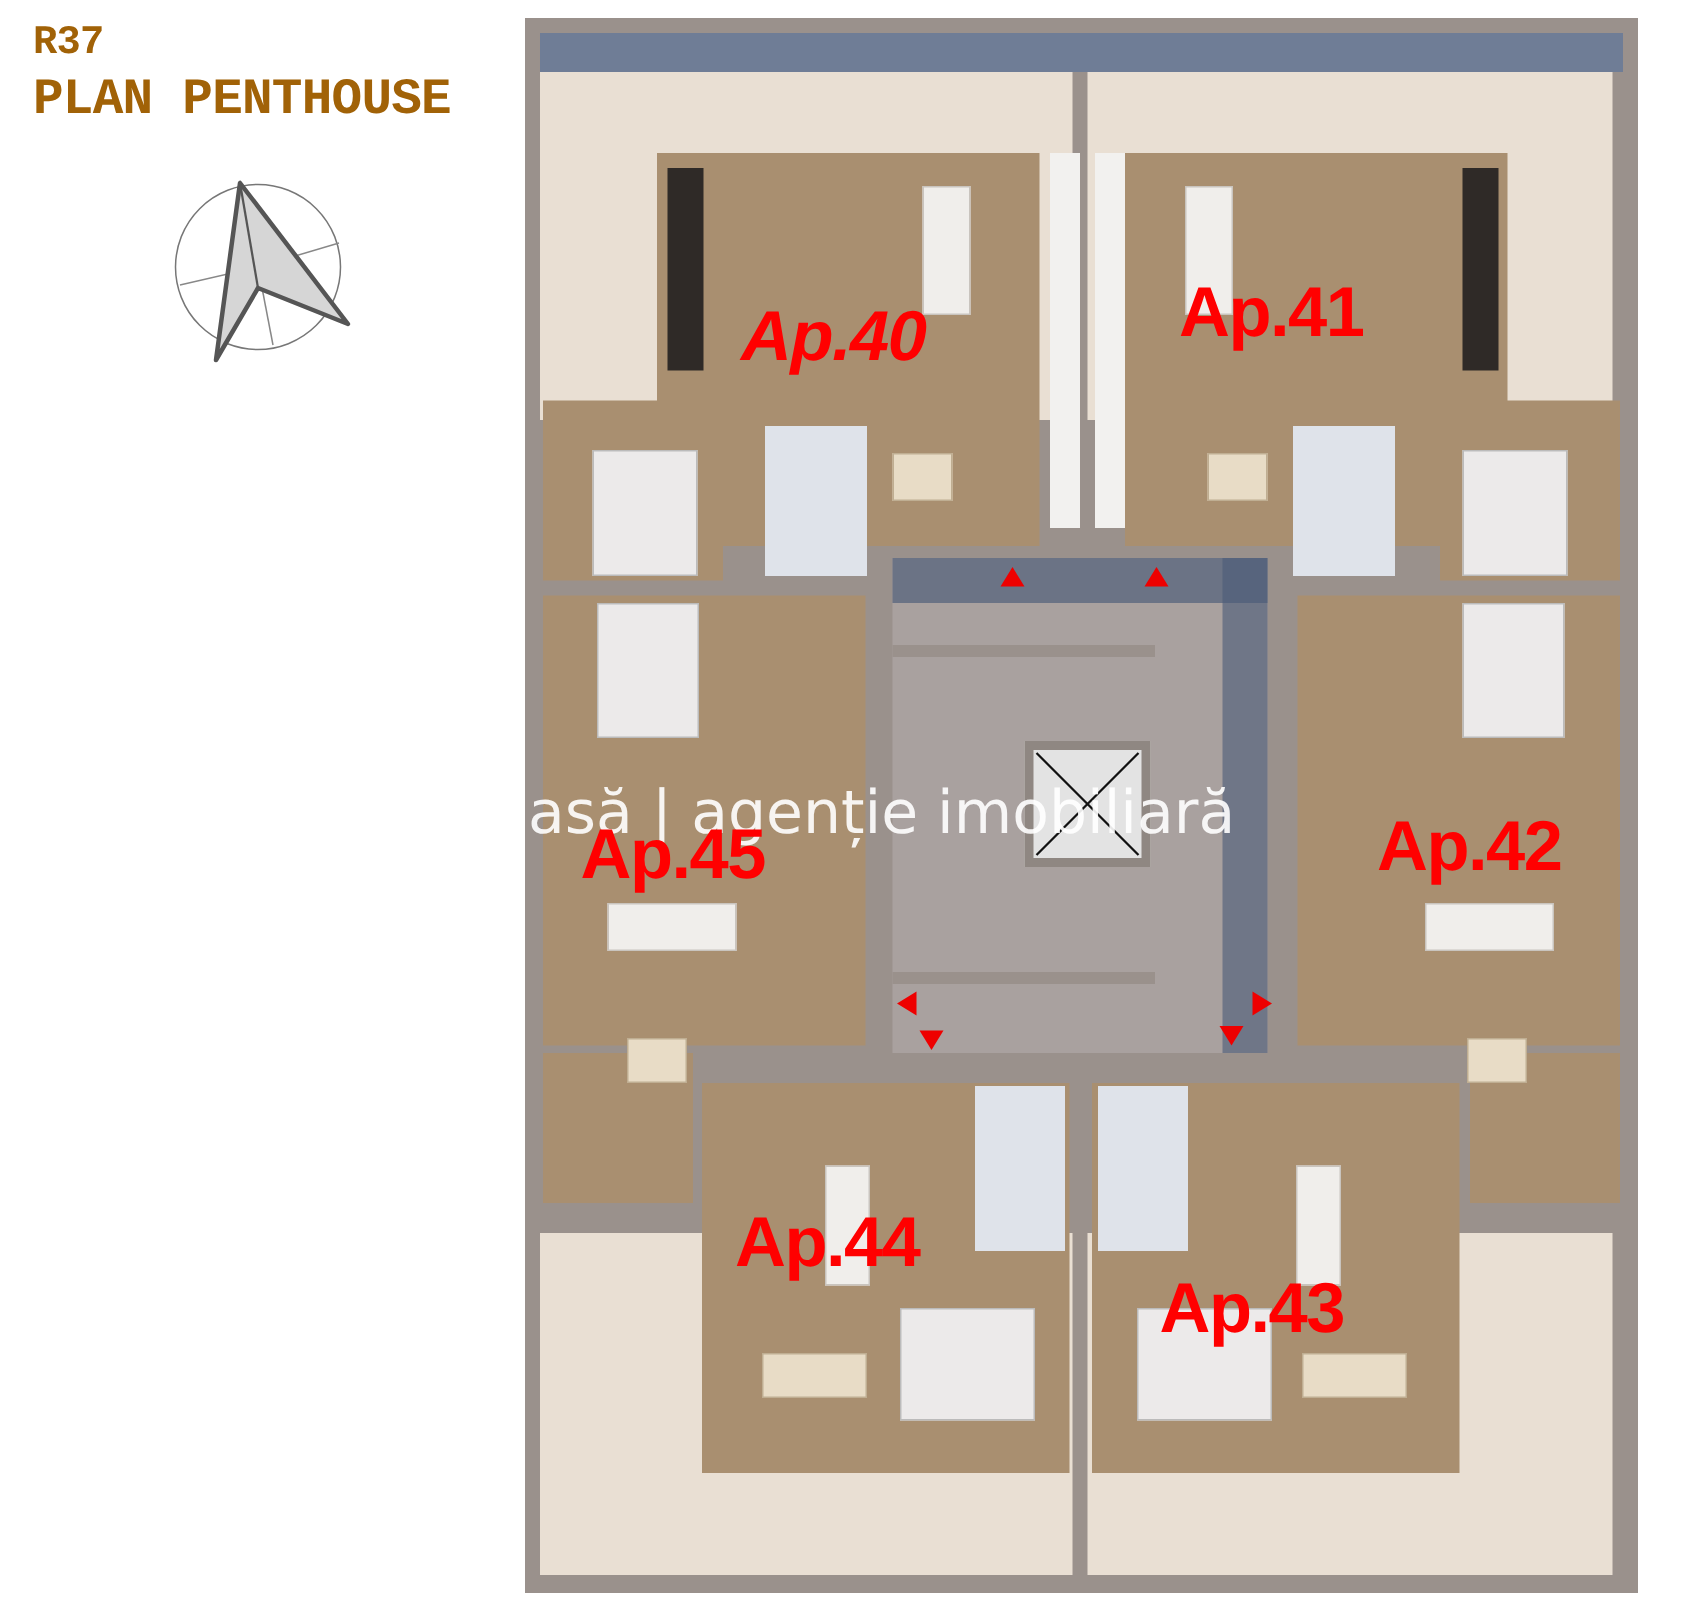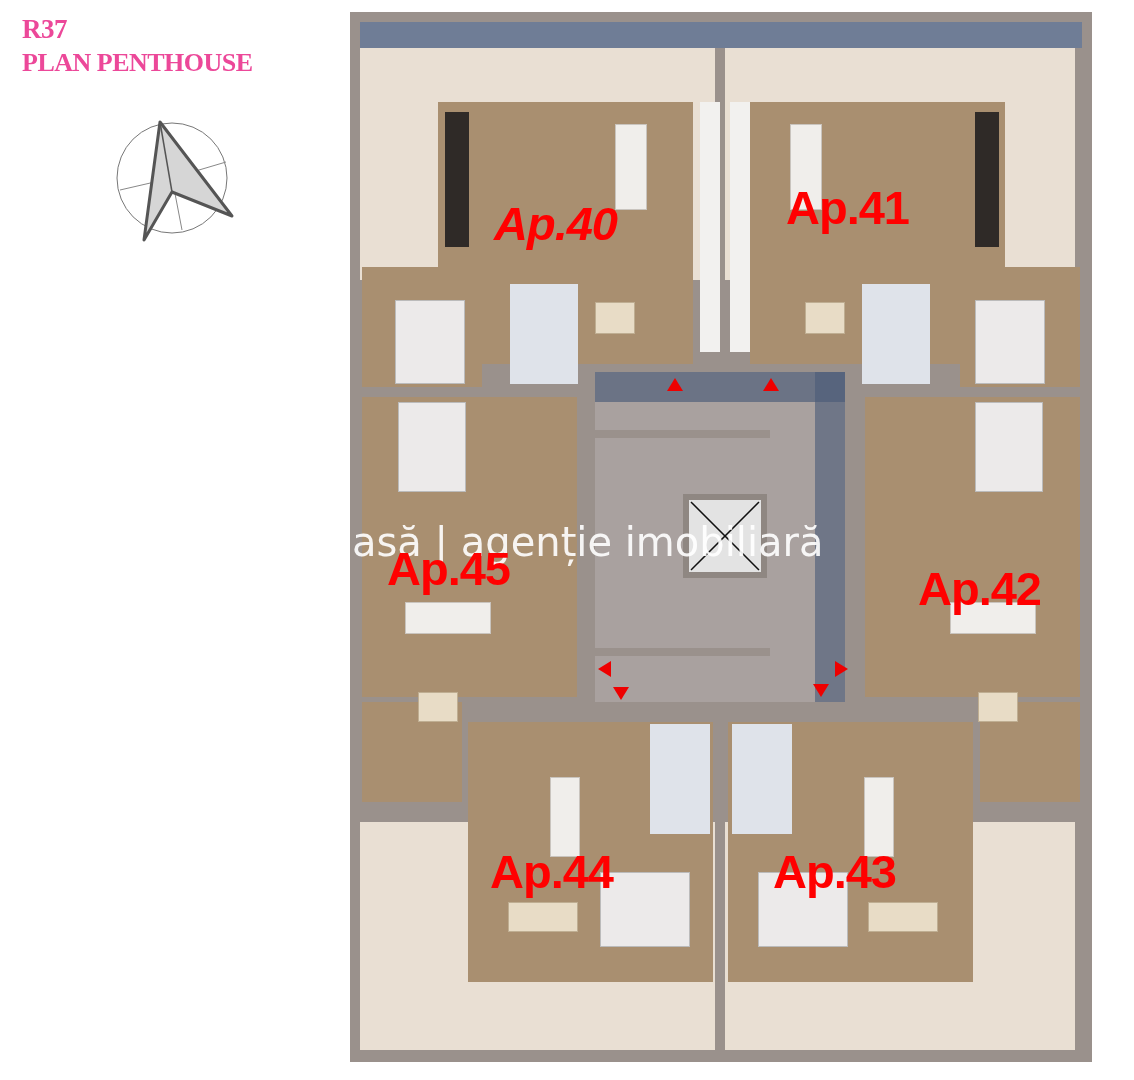--- a/index.html
+++ b/index.html
@@ -1,19 +1,19 @@
 <!DOCTYPE html>
 <html><head>
 <meta charset="utf-8">
 <style>
   html,body{margin:0;padding:0;background:#fff;}
   body{width:1134px;height:1080px;position:relative;overflow:hidden;font-family:"Liberation Sans",sans-serif;}
-  .title{position:absolute;left:22px;font-weight:700;color:#ec4899;letter-spacing:-0.5px;font-family:Liberation Serif, serif;}
+  .title{position:absolute;left:22px;font-weight:700;color:#a16207;letter-spacing:-0.5px;font-family:Liberation Mono, monospace;}
   .t1{top:14px;font-size:27px;}
-  .t2{top:48px;font-size:26px;}
+  .t2{top:48px;font-size:34px;}
   .compass{position:absolute;left:112px;top:118px;width:130px;height:130px;}
   .plan{position:absolute;left:350px;top:12px;width:742px;height:1050px;background:#9a918c;}
   .blk{position:absolute;}
   .terrace{background:#e9dfd3;}
   .shade{background:#6f7d96;}
   .wood{background:#a98f70;}
   .wall{background:#9a918c;}
   .stair{background:#a9a19f;}
   .dark{background:#4a5a78;}
   .white{background:#f2f1ef;}
@@ -114,16 +114,16 @@
 <div class="arrow up" style="left:763px;top:378px;"></div>
 <div class="arrow left" style="left:598px;top:661px;"></div>
 <div class="arrow down" style="left:613px;top:687px;"></div>
 <div class="arrow down" style="left:813px;top:684px;"></div>
 <div class="arrow right" style="left:835px;top:661px;"></div>
 
 <div class="wm">casă | agenție imobiliară</div>
 
 <div class="apt" style="left:494px;top:200px;font-style:italic;">Ap.40</div>
 <div class="apt" style="left:786px;top:184px;">Ap.41</div>
-<div class="apt" style="left:918px;top:540px;margin-top:25px;">Ap.42</div>
+<div class="apt" style="left:918px;top:540px;">Ap.42</div>
 <div class="apt" style="left:773px;top:848px;">Ap.43</div>
-<div class="apt" style="left:490px;top:848px;">Ap.44</div>
+<div class="apt" style="left:490px;top:804px;">Ap.44</div>
 <div class="apt" style="left:387px;top:545px;">Ap.45</div>
 
 </body></html>

